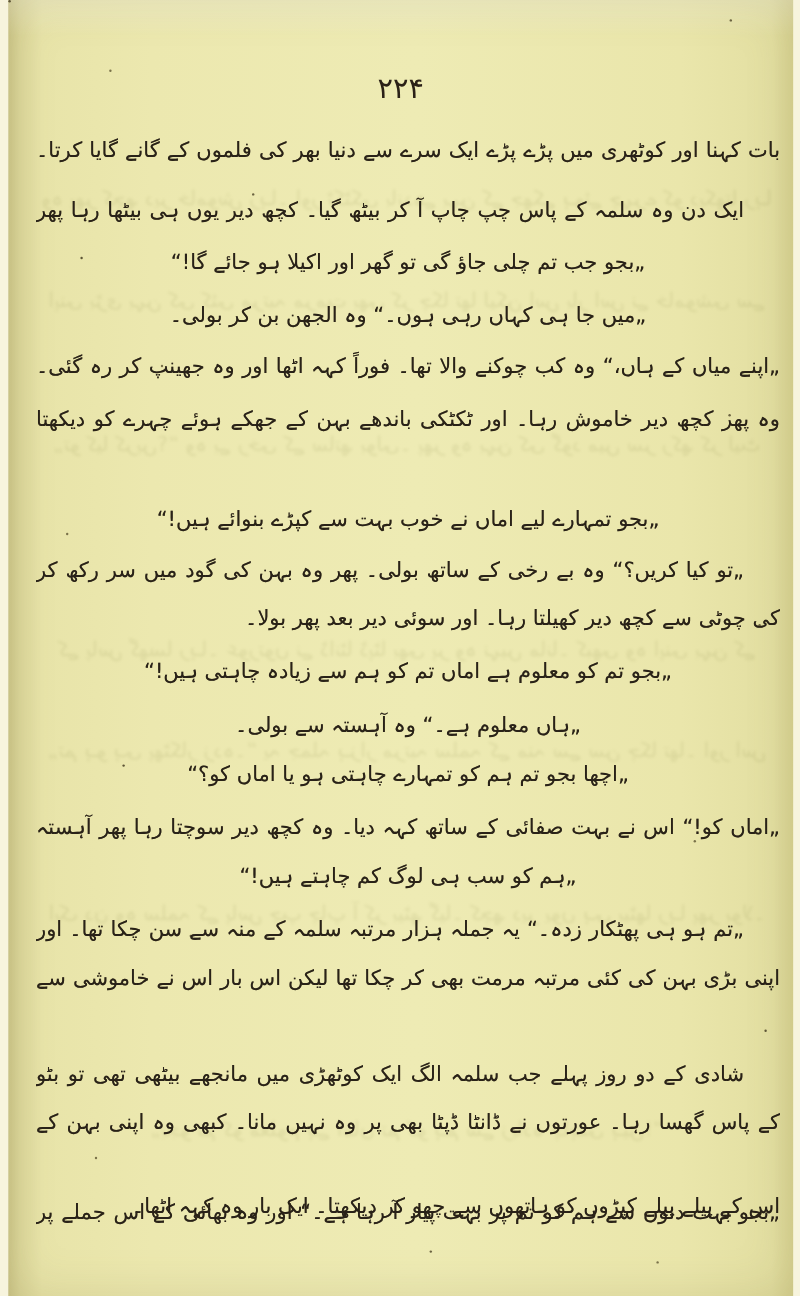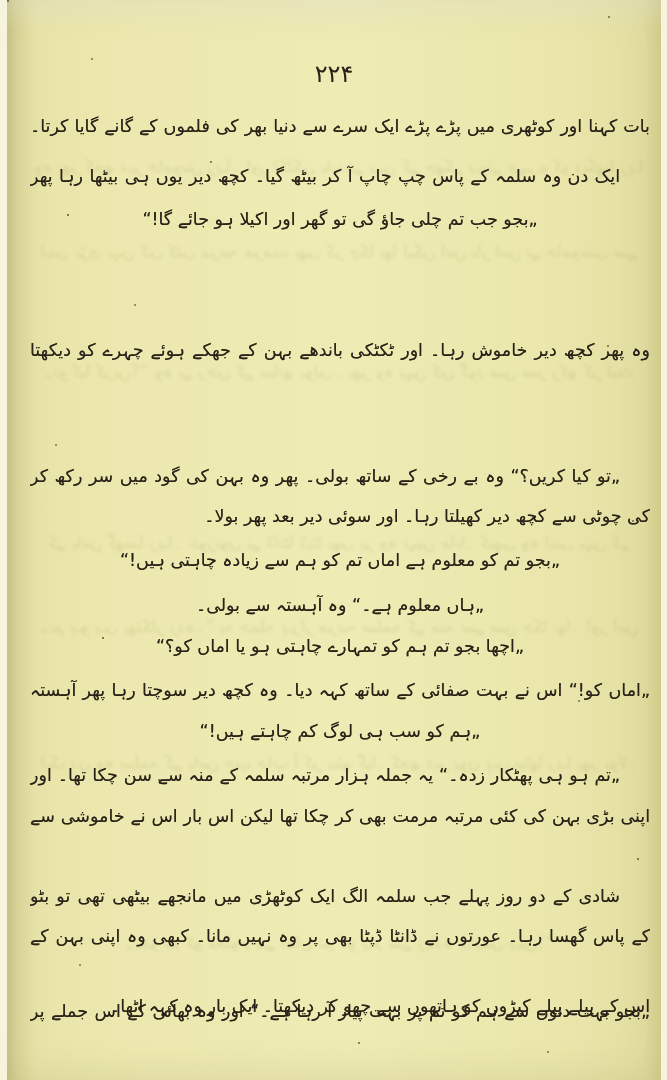--- a/index.html
+++ b/index.html
@@ -15,21 +15,20 @@
       linear-gradient(90deg,
         #cfc98c 0px, #ddd89c 10px, #e8e4a9 28px,
         #ece8af 120px, #eeebb4 340px, #eae6ab 560px,
         #e3dfa2 636px, #d9d494 100%);
     box-shadow:inset 0 0 40px rgba(120,110,50,.18);
   }
   .page-number{
     position:absolute;top:60px;left:0;right:0;
     text-align:center;font-size:24px;color:#2b2117;
     letter-spacing:2px;
-    font-family:Liberation Serif, serif;
   }
   .line{
     position:absolute;left:23px;right:11px;height:38px;line-height:38px;
     font-size:17.5px;color:#292218;direction:rtl;overflow:hidden;
     text-shadow:0 0 .4px rgba(40,30,10,.55);
   }
   .full{text-align:justify;text-align-last:justify;}
   .indent{text-align:justify;text-align-last:justify;padding-right:30px;}
   .right{text-align:right;}
   .center{text-align:center;}
@@ -66,21 +65,24 @@
   <div class="ghost" style="top:524px">کے پاس گھسا رہا۔ عورتوں نے ڈانٹا ڈپٹا بھی پر وہ نہیں مانا۔ کبھی وہ اپنی بہن کے جسم کو سونگھتا تو کبھی</div>
   <div class="ghost" style="top:608px">„تم ہو ہی پھٹکار زدہ۔“ یہ جملہ ہزار مرتبہ سلمہ کے منہ سے سن چکا تھا۔ اور اس جملہ پر وہ</div>
   <div class="ghost" style="top:744px">ایک دن وہ سلمہ کے پاس چپ چاپ آ کر بیٹھ گیا۔ کچھ دیر یوں ہی بیٹھا رہا پھر بولا۔</div>
   <div class="ghost" style="top:924px">„بجو تم کو معلوم ہے اماں تم کو ہم سے زیادہ چاہتی ہیں!“</div>
 
   <div class="page-number">۲۲۴</div>
 
   <div class="line full" style="top:107px">بات کہنا اور کوٹھری میں پڑے پڑے ایک سرے سے دنیا بھر کی فلموں کے گانے گایا کرتا۔</div>
   <div class="line indent" style="top:157px">ایک دن وہ سلمہ کے پاس چپ چاپ آ کر بیٹھ گیا۔ کچھ دیر یوں ہی بیٹھا رہا پھر بولا۔</div>
   <div class="line center" style="top:200px">„بجو جب تم چلی جاؤ گی تو گھر اور اکیلا ہو جائے گا!“</div>
+  <div class="line center" style="top:244px">„میں جا ہی کہاں رہی ہوں۔“ وہ الجھن بن کر بولی۔</div>
+  <div class="line full" style="top:287px">„اپنے میاں کے ہاں،“ وہ کب چوکنے والا تھا۔ فوراً کہہ اٹھا اور وہ جھینپ کر رہ گئی۔</div>
   <div class="line full" style="top:331px">وہ پھر کچھ دیر خاموش رہا۔ اور ٹکٹکی باندھے بہن کے جھکے ہوئے چہرے کو دیکھتا رہا جو سوئی تاگے لیے کچھ</div>
+  <div class="line center" style="top:414px">„بجو تمہارے لیے اماں نے خوب بہت سے کپڑے بنوائے ہیں!“</div>
   <div class="line indent" style="top:457px">„تو کیا کریں؟“ وہ بے رخی کے ساتھ بولی۔ پھر وہ بہن کی گود میں سر رکھ کر لیٹ گیا، اور اس</div>
   <div class="line right" style="top:497px">کی چوٹی سے کچھ دیر کھیلتا رہا۔ اور سوئی دیر بعد پھر بولا۔</div>
   <div class="line center" style="top:541px">„بجو تم کو معلوم ہے اماں تم کو ہم سے زیادہ چاہتی ہیں!“</div>
   <div class="line center" style="top:586px">„ہاں معلوم ہے۔“ وہ آہستہ سے بولی۔</div>
   <div class="line center" style="top:627px">„اچھا بجو تم ہم کو تمہارے چاہتی ہو یا اماں کو؟“</div>
   <div class="line full" style="top:671px">
     <span>„اماں کو!“ اس نے بہت صفائی کے ساتھ کہہ دیا۔ وہ کچھ دیر سوچتا رہا پھر آہستہ سے کہنے</span>
     <span class="raised">لگا۔</span>
   </div>
   <div class="line center" style="top:712px">„ہم کو سب ہی لوگ کم چاہتے ہیں!“</div>

